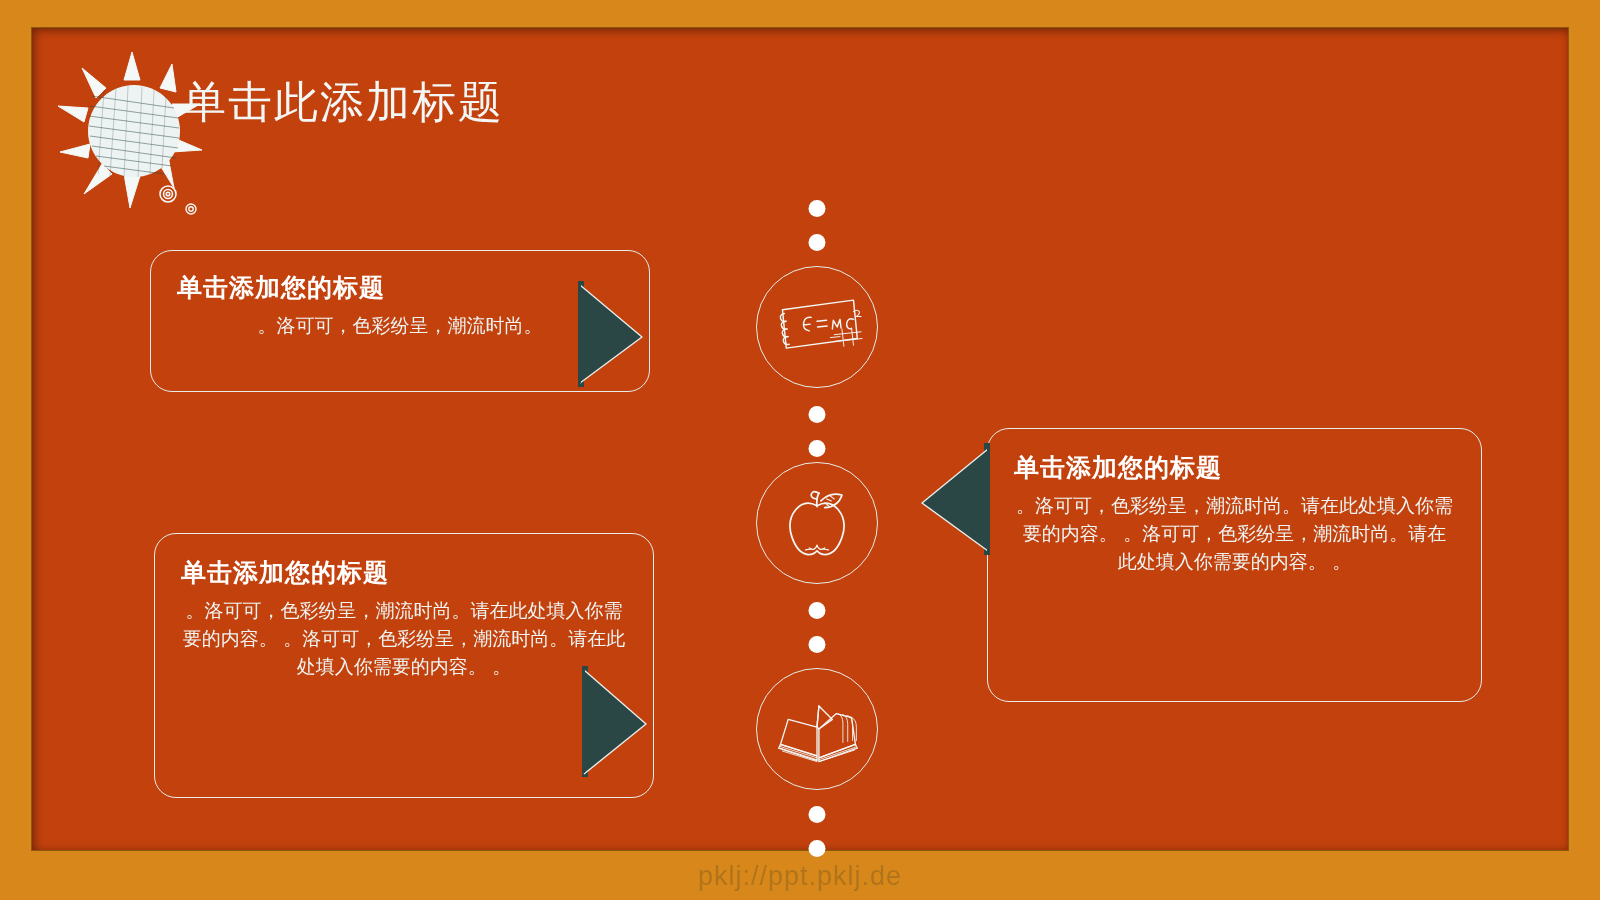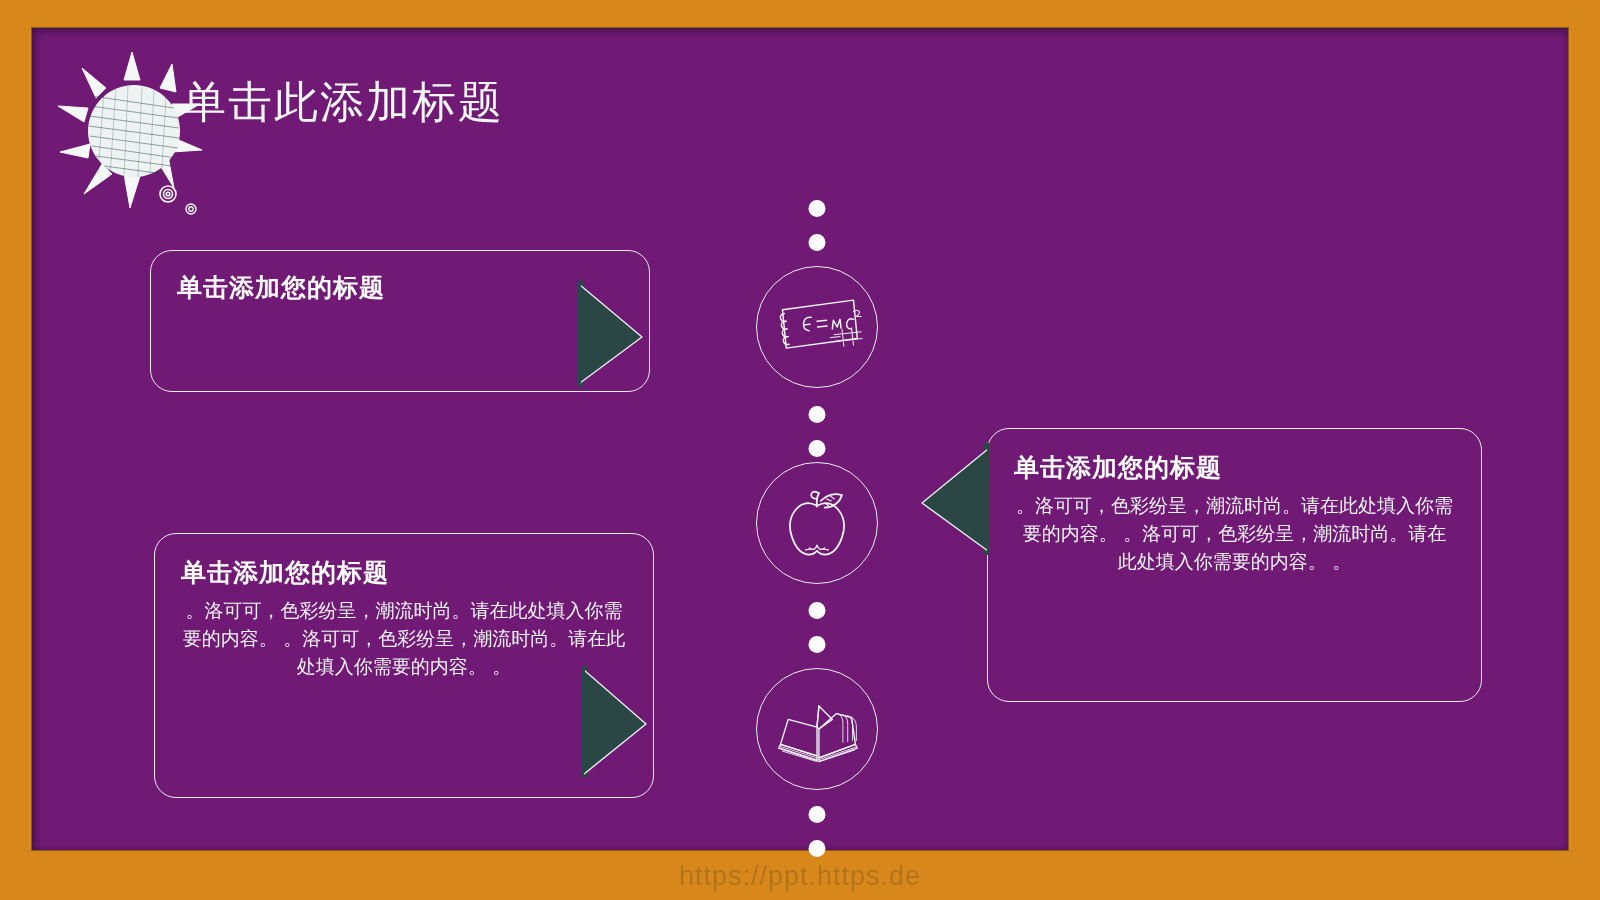--- a/index.html
+++ b/index.html
@@ -8,21 +8,21 @@
     background:#D8881A;
     font-family:"Liberation Sans","DejaVu Sans",sans-serif;
   }
 
   
   #slide { position:relative; width:1600px; height:900px; background:#D8881A; }
 
   
   #board {
     position:absolute; left:32px; top:28px; width:1536px; height:822px;
-    background:#701a75;
+    background:#c2410c;
     box-shadow: 0 0 0 1px rgba(0,0,0,.35), 2px 2px 10px rgba(0,0,0,.45) inset;
   }
 
   
   #title-block { position:absolute; left:150px; top:50px; }
   #page-title {
     color:#F2F6F5; font-size:44px; font-weight:400; letter-spacing:2px;
     line-height:1.1; white-space:nowrap;
   }
 
@@ -222,20 +222,21 @@
         </svg>
       </div>
 
       <div class="tl-dot" style="top:628px"></div>
       <div class="tl-dot" style="top:662px"></div>
     </div>
 
     <div class="bubble" id="bubble-1">
       <div class="bubble-inner">
         <div class="bubble-title">单击添加您的标题</div>
+        <div class="bubble-body">。洛可可，色彩纷呈，潮流时尚。</div>
       </div>
       <div class="tail" style="right:-1px; top:28px;">
         <svg width="72" height="110" viewBox="0 0 72 110">
           <rect x="0" y="2" width="6" height="106" fill="#2A4745"></rect>
           <path d="M2 6 L64 58 L2 104" fill="#2A4745" stroke="#E7EEEC" stroke-width="1.4" stroke-linejoin="round"></path>
           <rect x="0" y="4" width="3" height="100" fill="#2A4745"></rect>
         </svg>
       </div>
     </div>
 
@@ -262,15 +263,15 @@
         <svg width="72" height="115" viewBox="0 0 72 115">
           <rect x="0" y="2" width="6" height="111" fill="#2A4745"></rect>
           <path d="M2 6 L64 60 L2 110" fill="#2A4745" stroke="#E7EEEC" stroke-width="1.4" stroke-linejoin="round"></path>
           <rect x="0" y="4" width="3" height="105" fill="#2A4745"></rect>
         </svg>
       </div>
     </div>
 
   </div>
 
-  <div id="watermark">https://ppt.https.de</div>
+  <div id="watermark">pklj://ppt.pklj.de</div>
 
 </div>
 
 </body></html>

